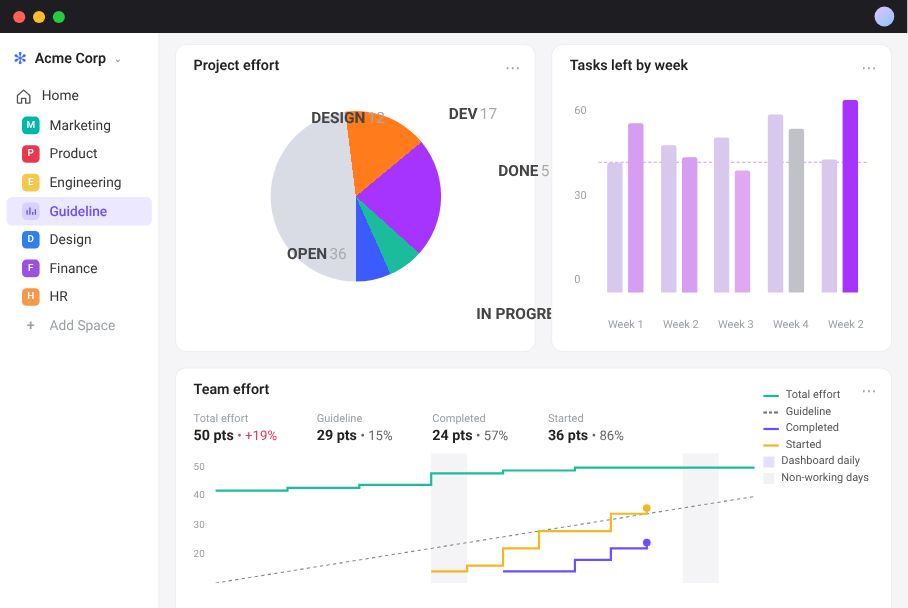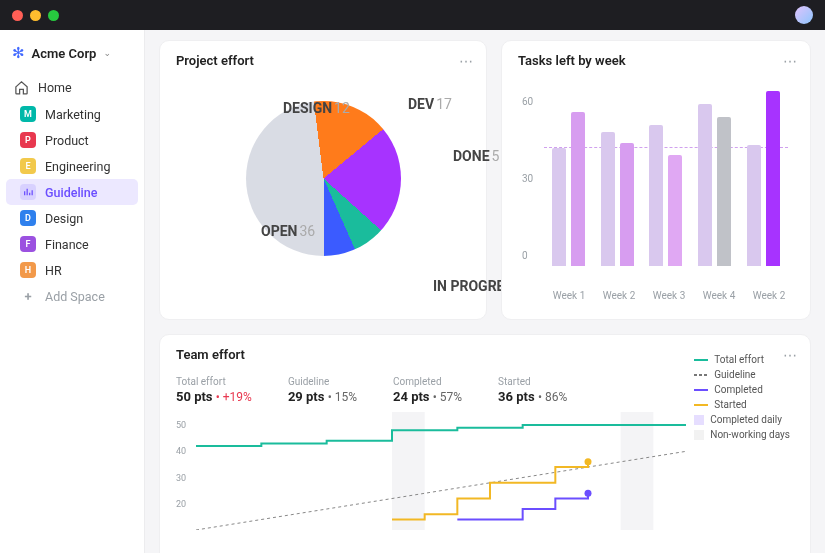--- a/index.html
+++ b/index.html
@@ -248,21 +248,21 @@
             <div>
               <span class="sw" style="background: rgb(107, 78, 255);"></span>
               <span>Completed</span>
             </div>
             <div>
               <span class="sw" style="background: rgb(242, 184, 36);"></span>
               <span>Started</span>
             </div>
             <div>
               <span class="sw box" style="background: rgb(230, 222, 255);"></span>
-              <span>Completed daily</span>
+              <span>Dashboard daily</span>
             </div>
             <div>
               <span class="sw box" style="background: rgb(242, 242, 242);"></span>
               <span>Non-working days</span>
             </div>
           </div>
       <div class="ty-tick" style="top: 91.7778px;">20</div><div class="ty-tick" style="top: 65.5556px;">30</div><div class="ty-tick" style="top: 39.3333px; text-align: center;">40</div><div class="ty-tick" style="top: 13.1111px;">50</div></div>
     </div>
   </div>
 </div>

